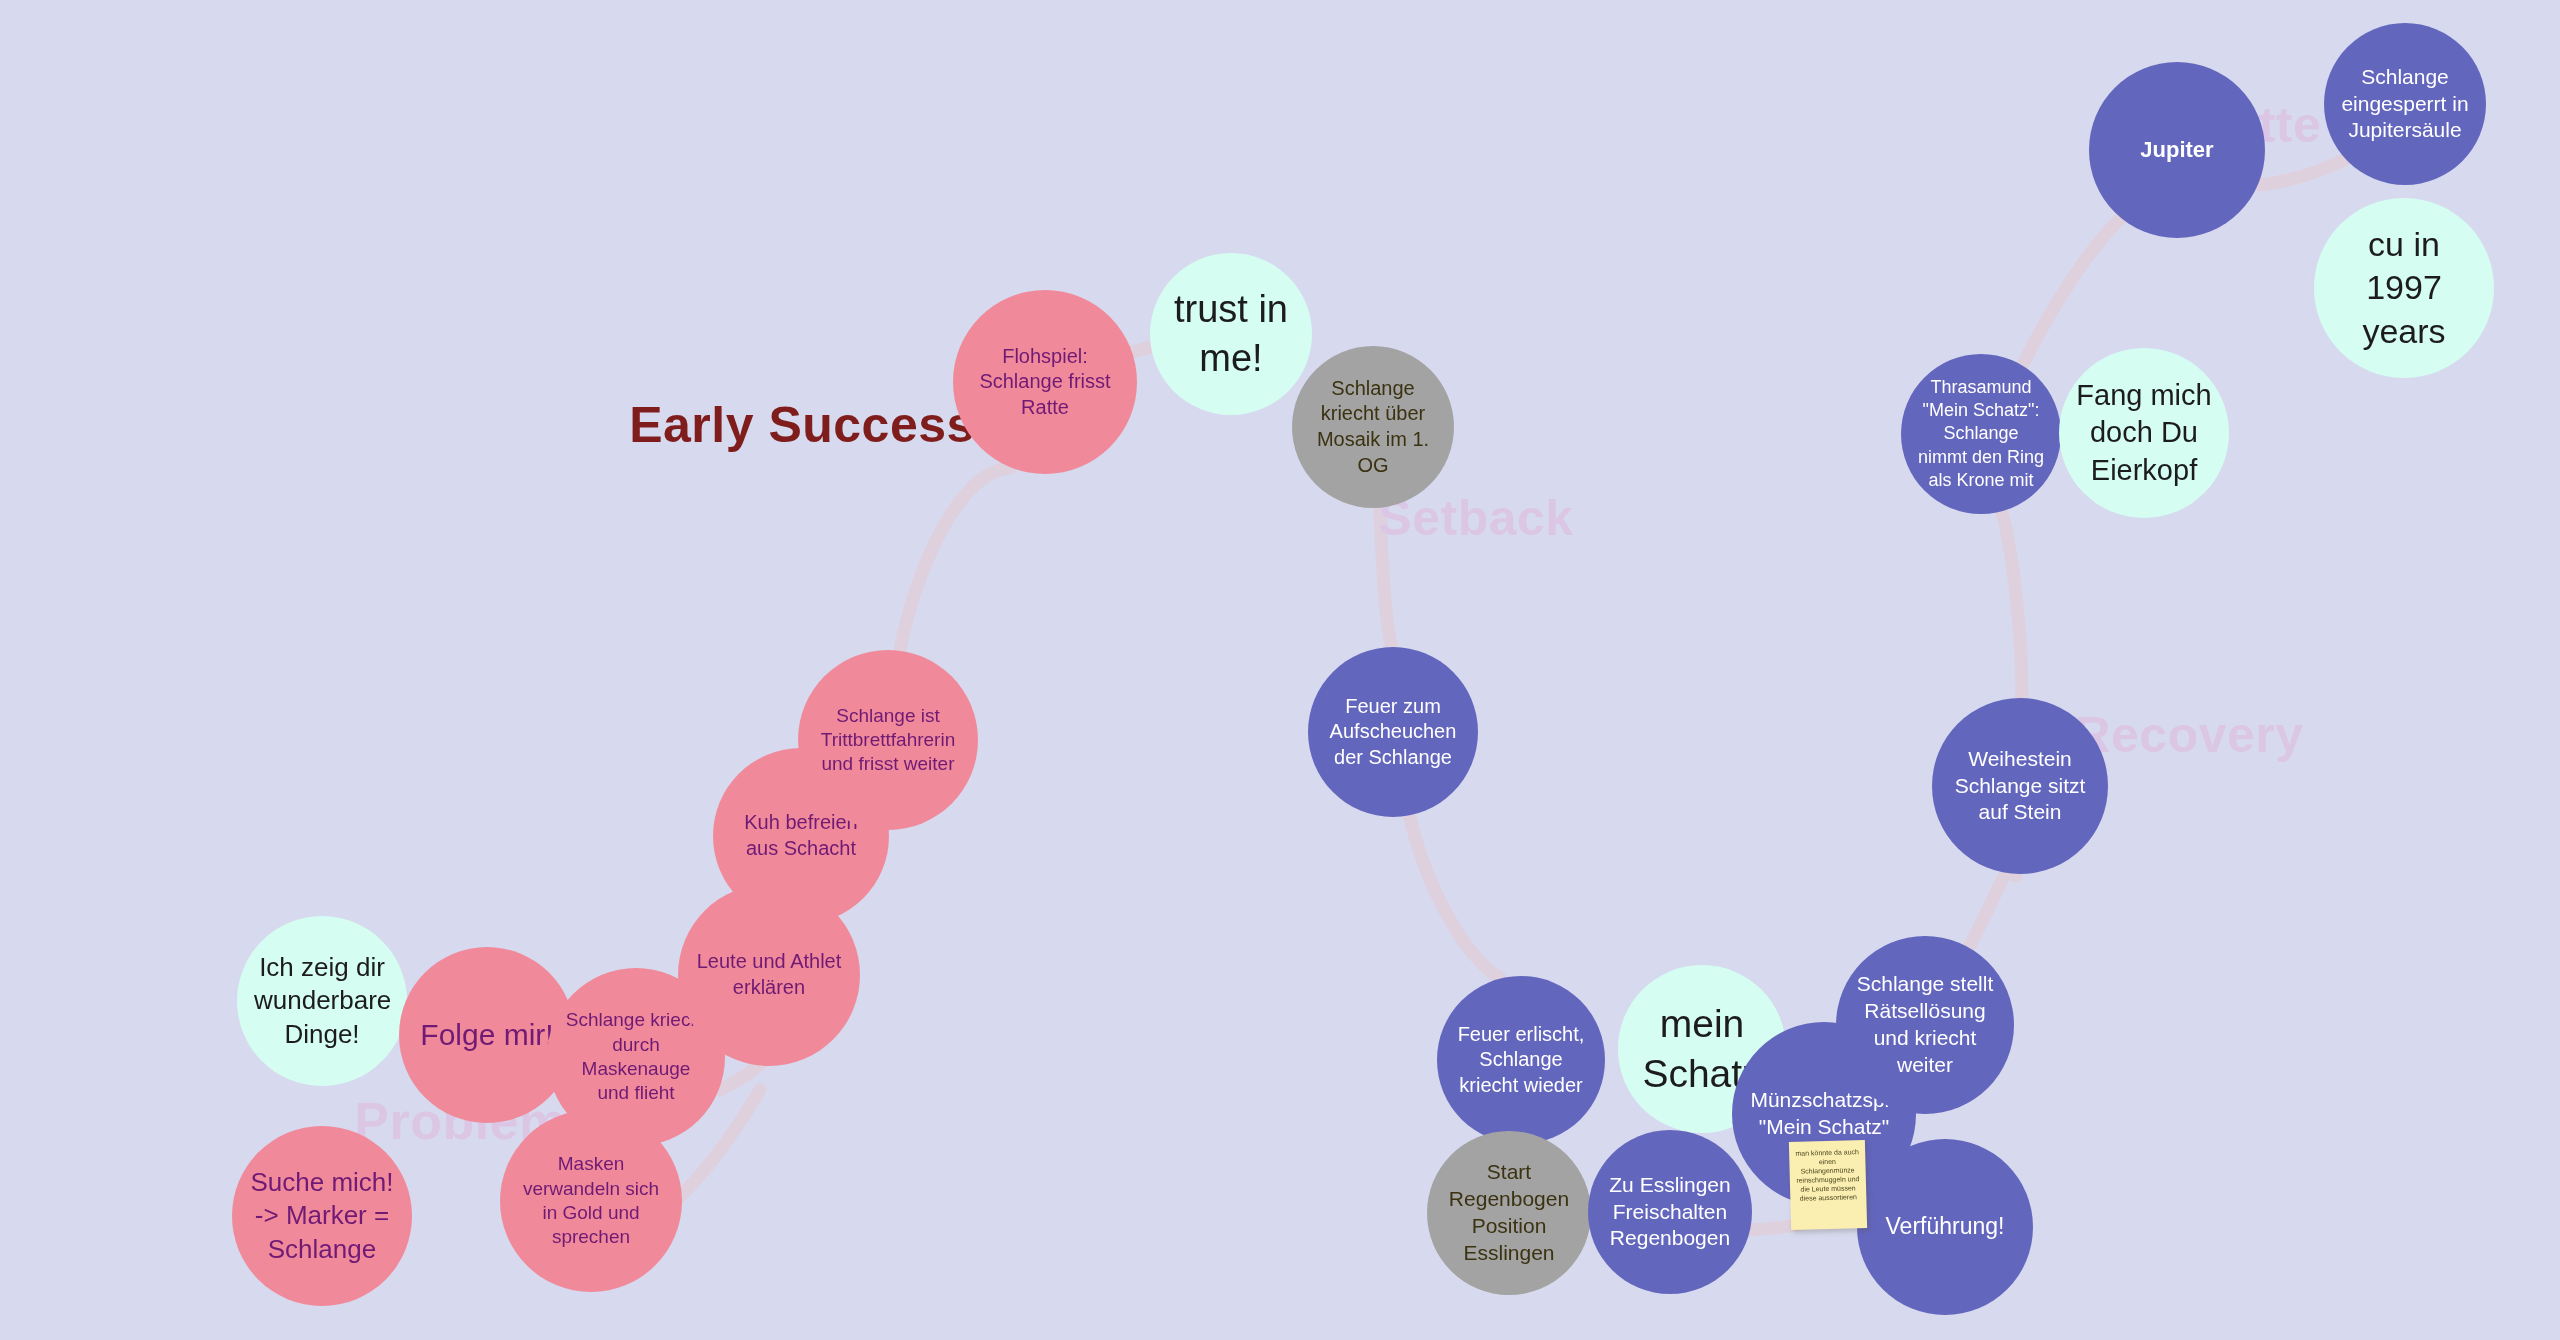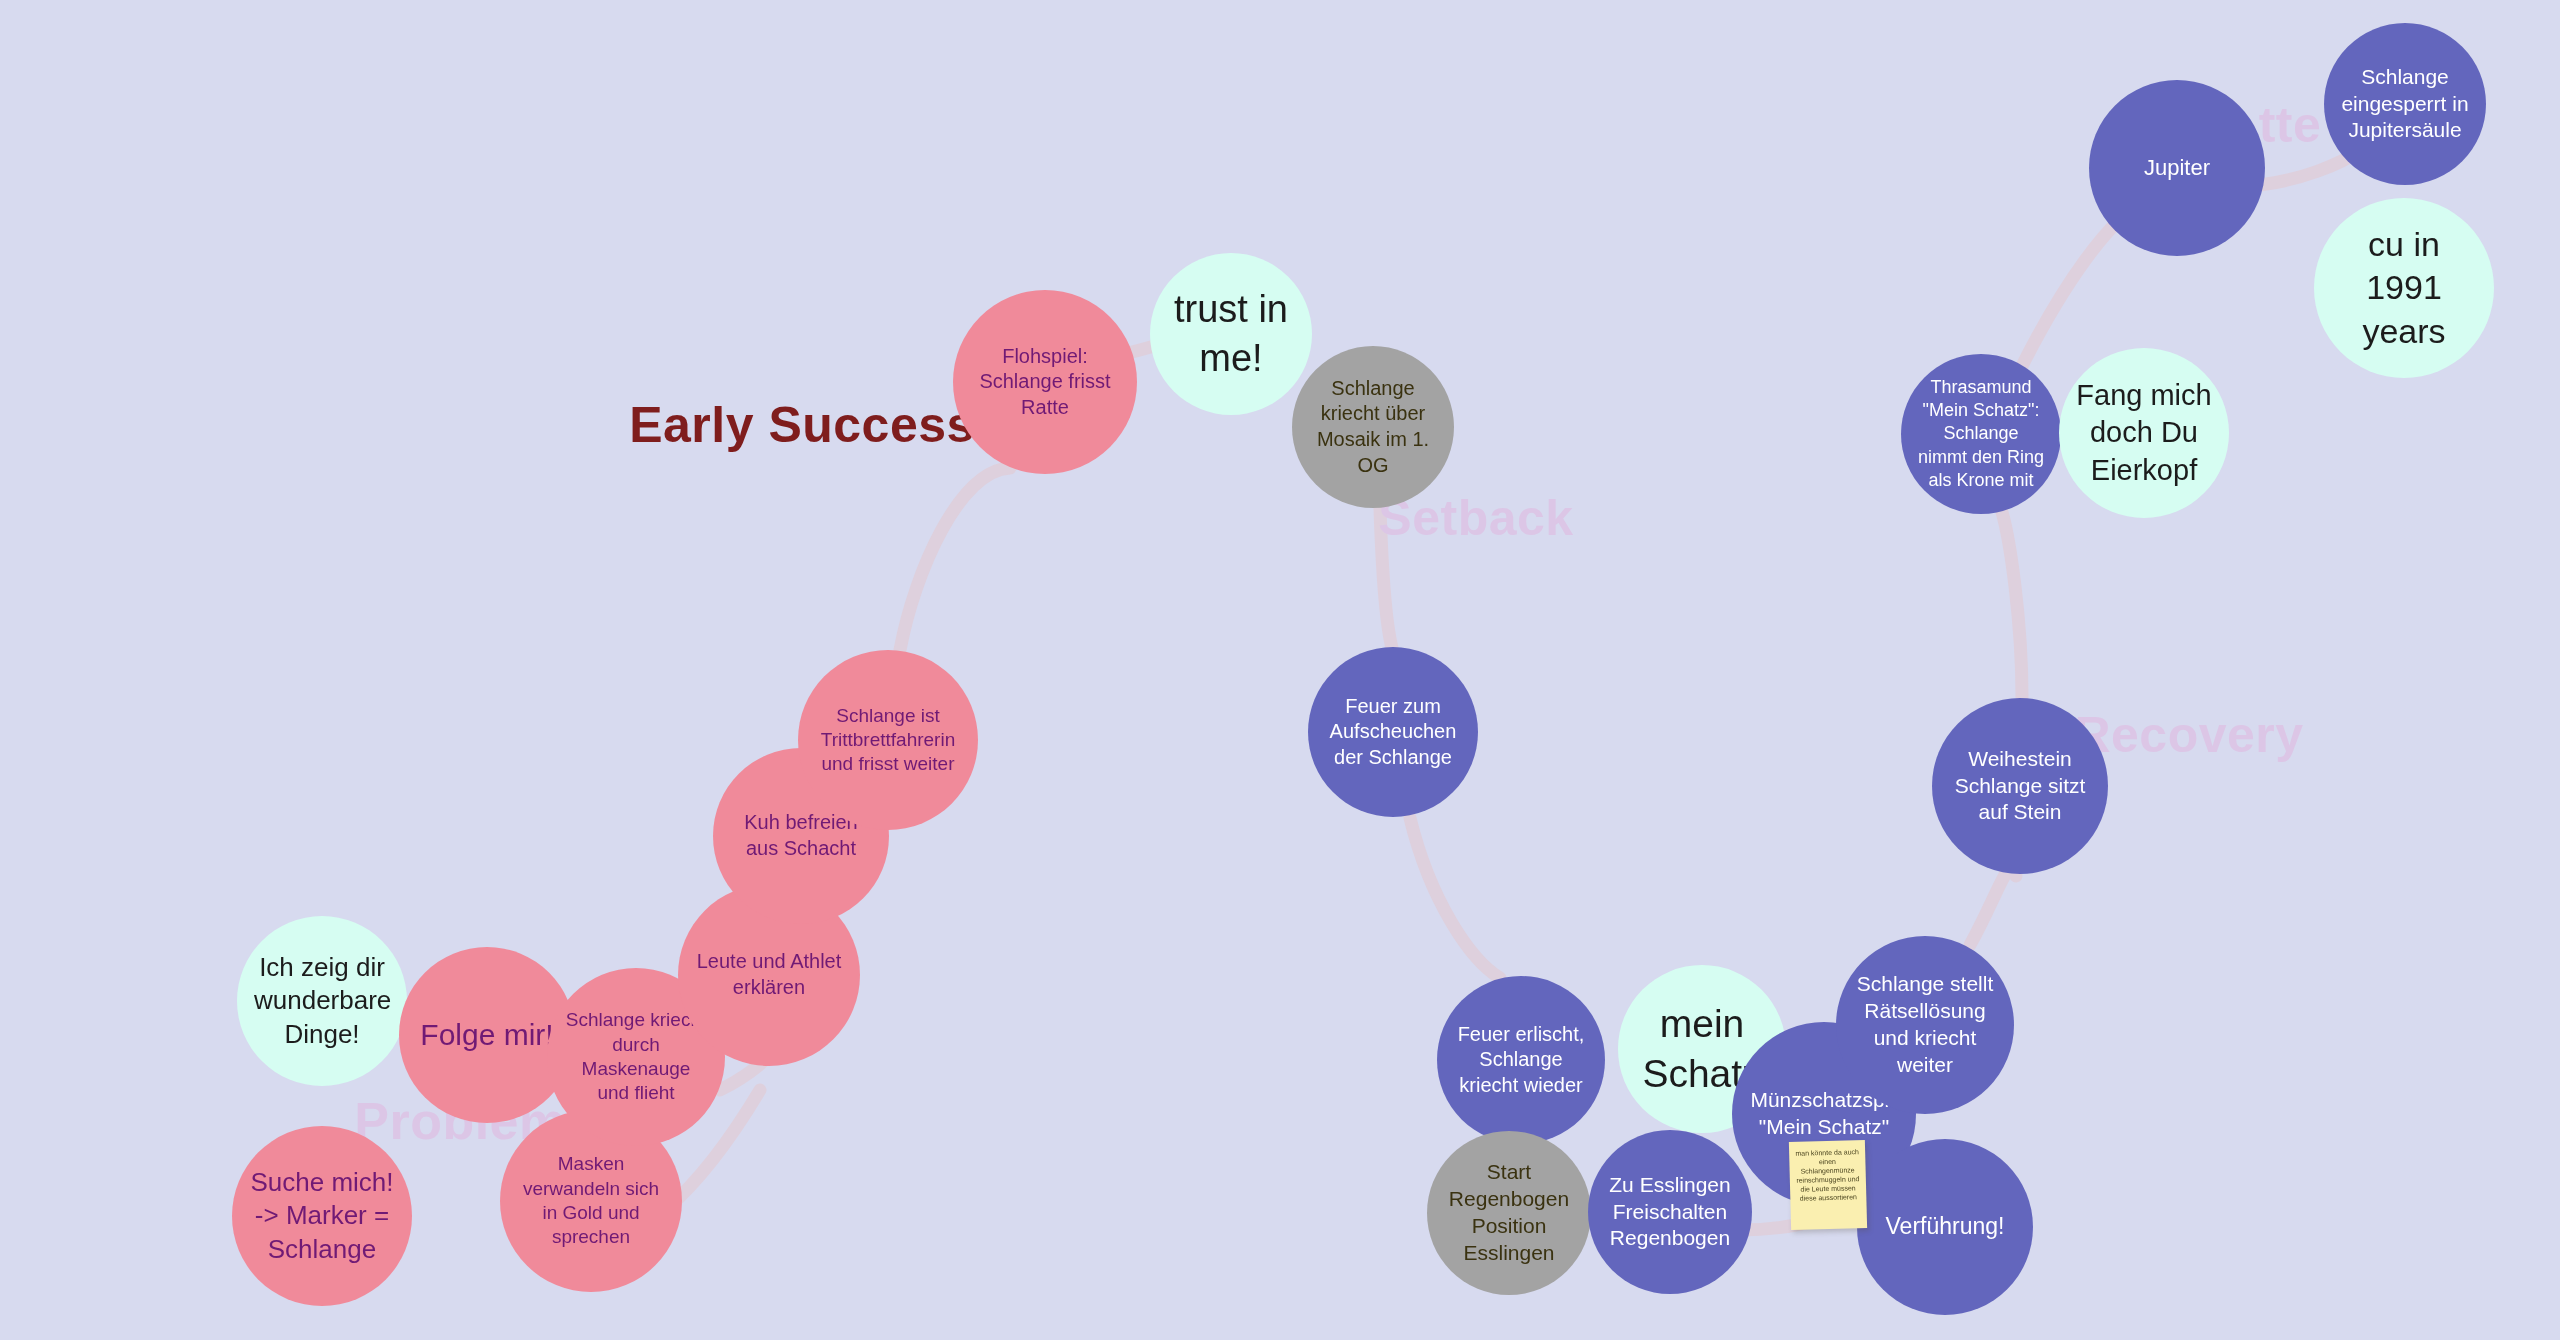--- a/index.html
+++ b/index.html
@@ -153,23 +153,23 @@
     </div>
     <div class="bubble b-blue" style="left: 2020px; top: 786px; width: 176px; height: 176px; font-size: 21px;">
       <span class="txt">Weihestein Schlange sitzt auf Stein</span>
     </div>
     <div class="bubble b-blue" style="left: 1981px; top: 434px; width: 160px; height: 160px; font-size: 18px;">
       <span class="txt">Thrasamund "Mein Schatz": Schlange nimmt den Ring als Krone mit</span>
     </div>
     <div class="bubble b-mint" style="left: 2144px; top: 433px; width: 170px; height: 170px; font-size: 29px;">
       <span class="txt">Fang mich doch Du Eierkopf</span>
     </div>
-    <div class="bubble b-blue" style="left: 2177px; top: 168px; width: 176px; height: 176px; font-size: 22px;">
+    <div class="bubble b-blue" style="left: 2177px; top: 150px; width: 176px; height: 176px; font-size: 22px; font-weight: bold;">
       <span class="txt">Jupiter</span>
     </div>
     <div class="bubble b-blue" style="left: 2405px; top: 104px; width: 162px; height: 162px; font-size: 21px;">
       <span class="txt">Schlange eingesperrt in Jupitersäule</span>
     </div>
     <div class="bubble b-mint" style="left: 2404px; top: 288px; width: 180px; height: 180px; font-size: 34px;">
-      <span class="txt">cu in 1991 years</span>
+      <span class="txt">cu in 1997 years</span>
     </div>
     <div class="sticky" style="left: 1828px; top: 1185px; width: 76px; height: 88px; font-size: 7px;">man könnte da auch einen Schlangenmünze reinschmuggeln und die Leute müssen diese aussortieren</div>
   </div>
 
 </body></html>

